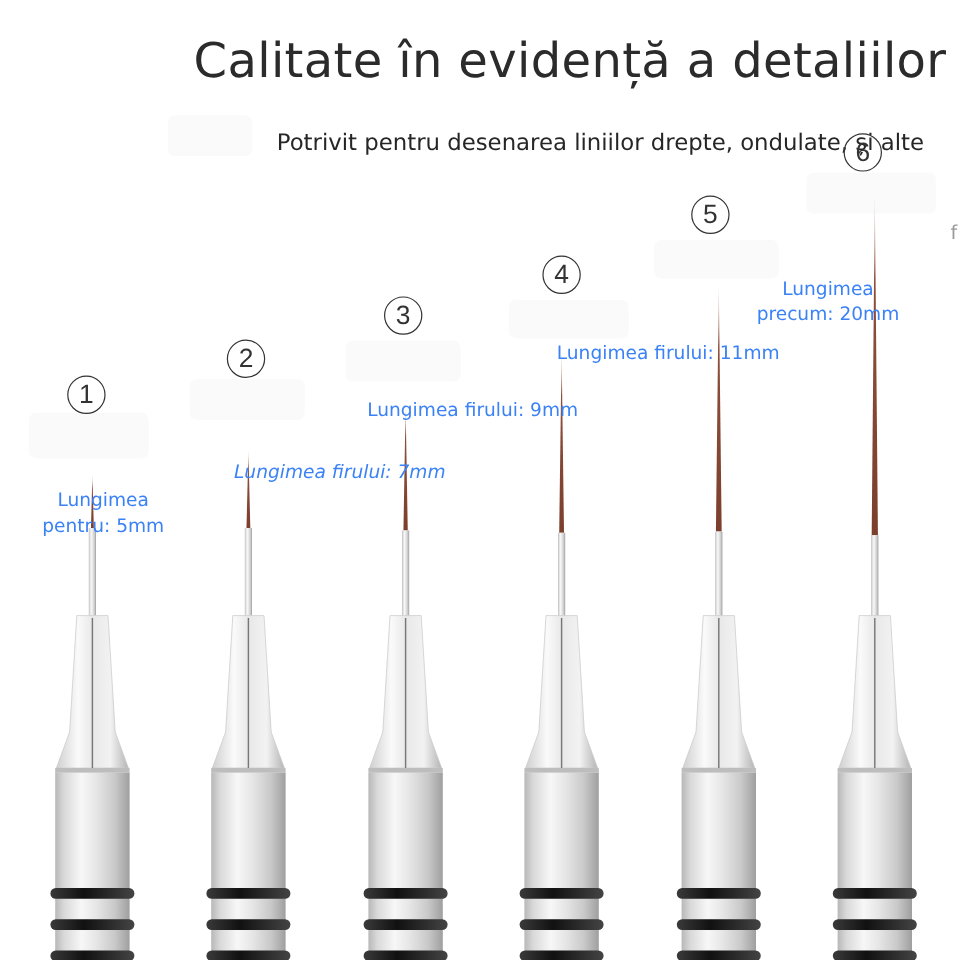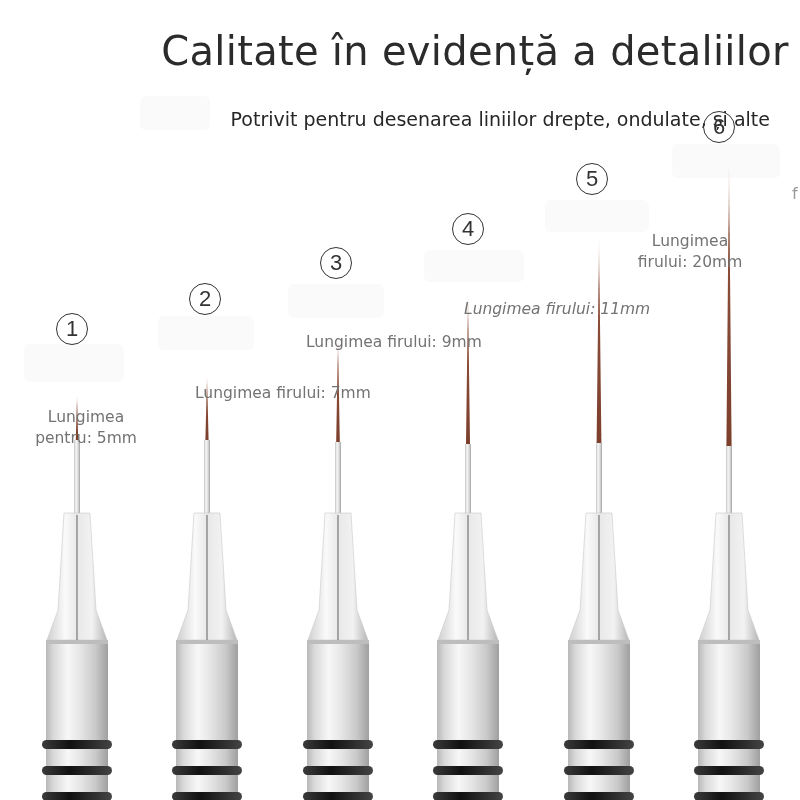--- a/index.html
+++ b/index.html
@@ -21,21 +21,21 @@
     position: absolute; background: #fafafa; border-radius: 6px;
   }
   .num {
     position: absolute; width: 32px; height: 32px; border-radius: 50%;
     border: 1.6px solid #333; box-sizing: border-box;
     display: flex; align-items: center; justify-content: center;
     font-size: 22px; color: #333; font-family: "Liberation Sans", sans-serif;
     background: transparent;
   }
   .label {
-    position: absolute; font-size: 15.5px; color: #737373; line-height: 21px;
+    position: absolute; font-size: 15.5px; color: #3b82f6; line-height: 21px;
     text-align: center; white-space: nowrap;
   }
   .brush { position: absolute; top: 0; width: 130px; height: 800px; }
   .side-f {
     position: absolute; left: 792px; top: 184px; font-size: 16px; color: #9a9a9a;
   }
 </style>
 </head>
 <body>
 
@@ -159,21 +159,21 @@
 <div class="num" style="left:189px;top:283px;">2</div>
 <div class="num" style="left:320px;top:247px;">3</div>
 <div class="num" style="left:452px;top:213px;">4</div>
 <div class="num" style="left:576px;top:163px;">5</div>
 <div class="num" style="left:703px;top:111px;">6</div>
 
 <div class="label" style="left:28px;top:407px;width:116px;">
   <div>Lungimea</div>
   <div>pentru: 5mm</div>
 </div>
-<div class="label" style="left:195px;top:383px;">Lungimea firului: 7mm</div>
+<div class="label" style="left:195px;top:383px;font-style:italic;">Lungimea firului: 7mm</div>
 <div class="label" style="left:306px;top:332px;">Lungimea firului: 9mm</div>
-<div class="label" style="left:464px;top:299px;font-style:italic;">Lungimea firului: 11mm</div>
+<div class="label" style="left:464px;top:284px;">Lungimea firului: 11mm</div>
 <div class="label" style="left:630px;top:231px;width:120px;">
   <div>Lungimea</div>
-  <div>firului: 20mm</div>
+  <div>precum: 20mm</div>
 </div>
 
 <div class="side-f">f</div>
 
 </body></html>

